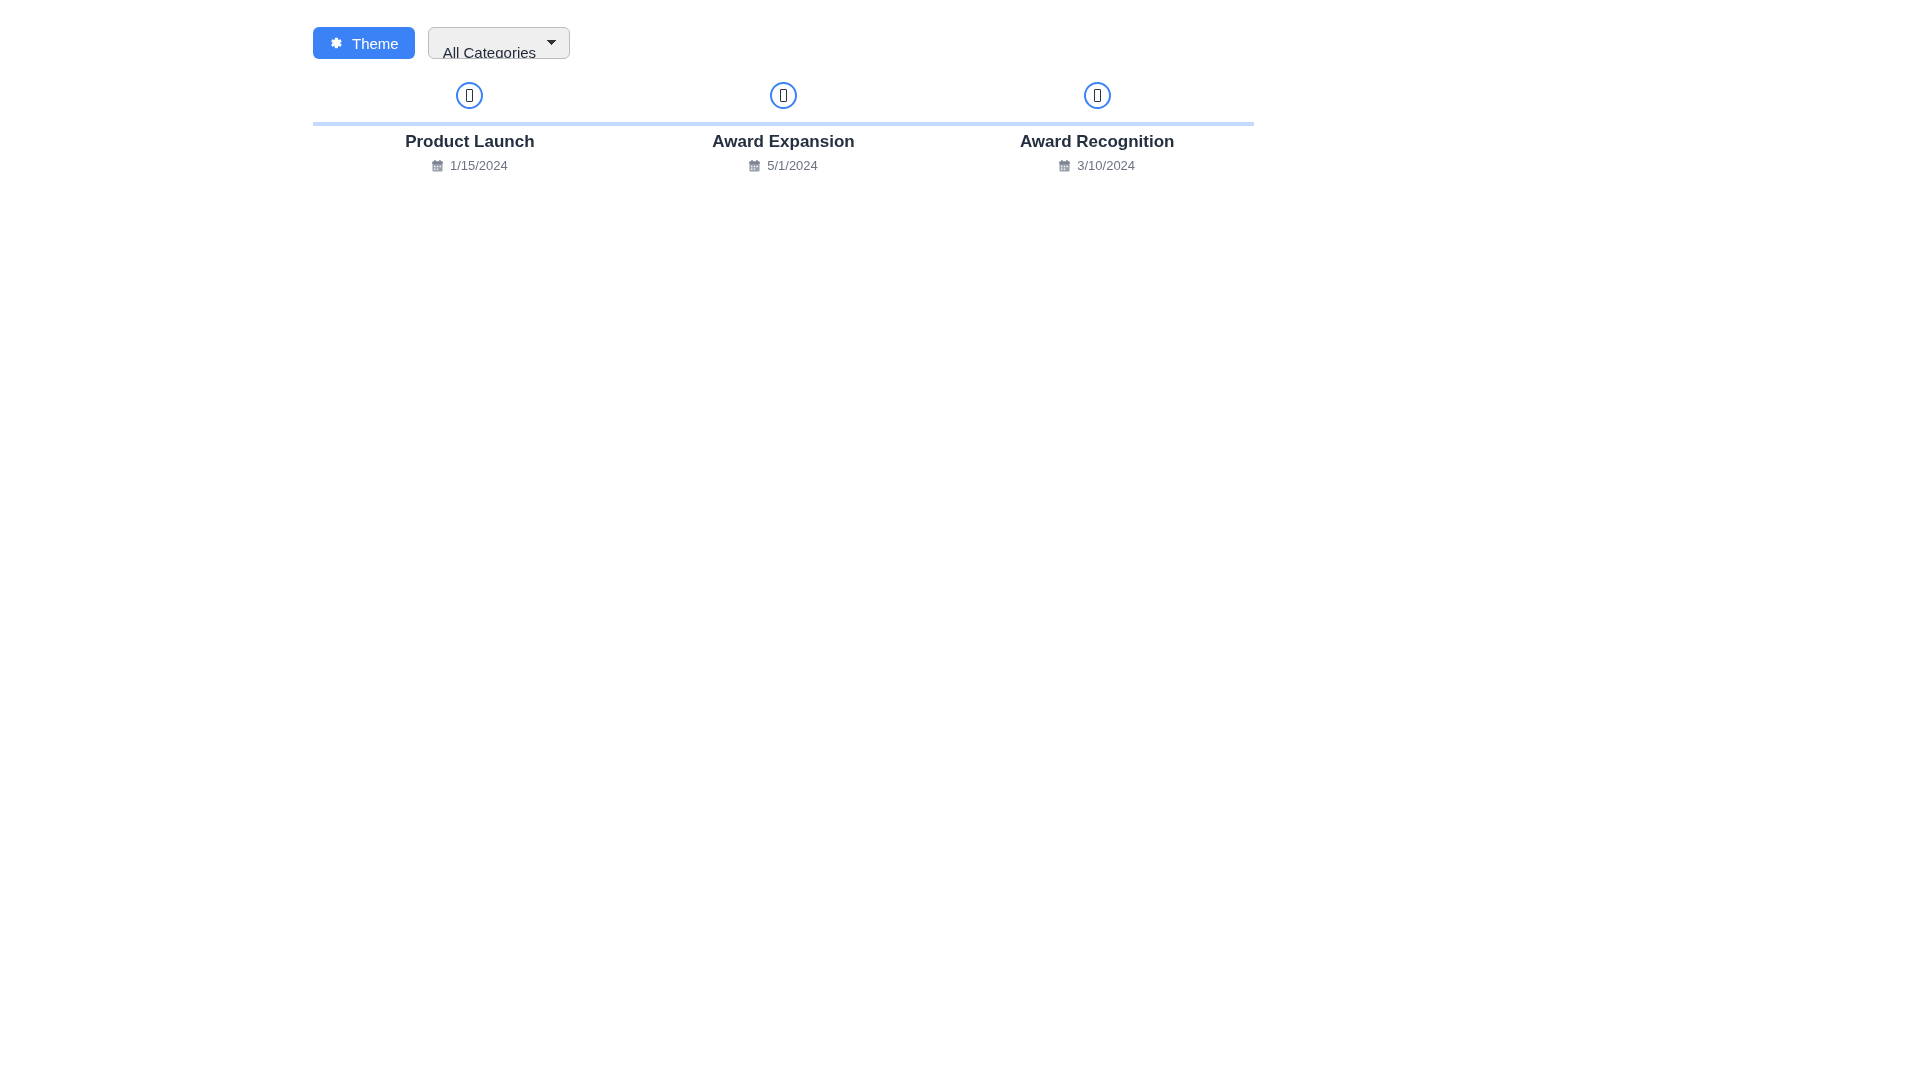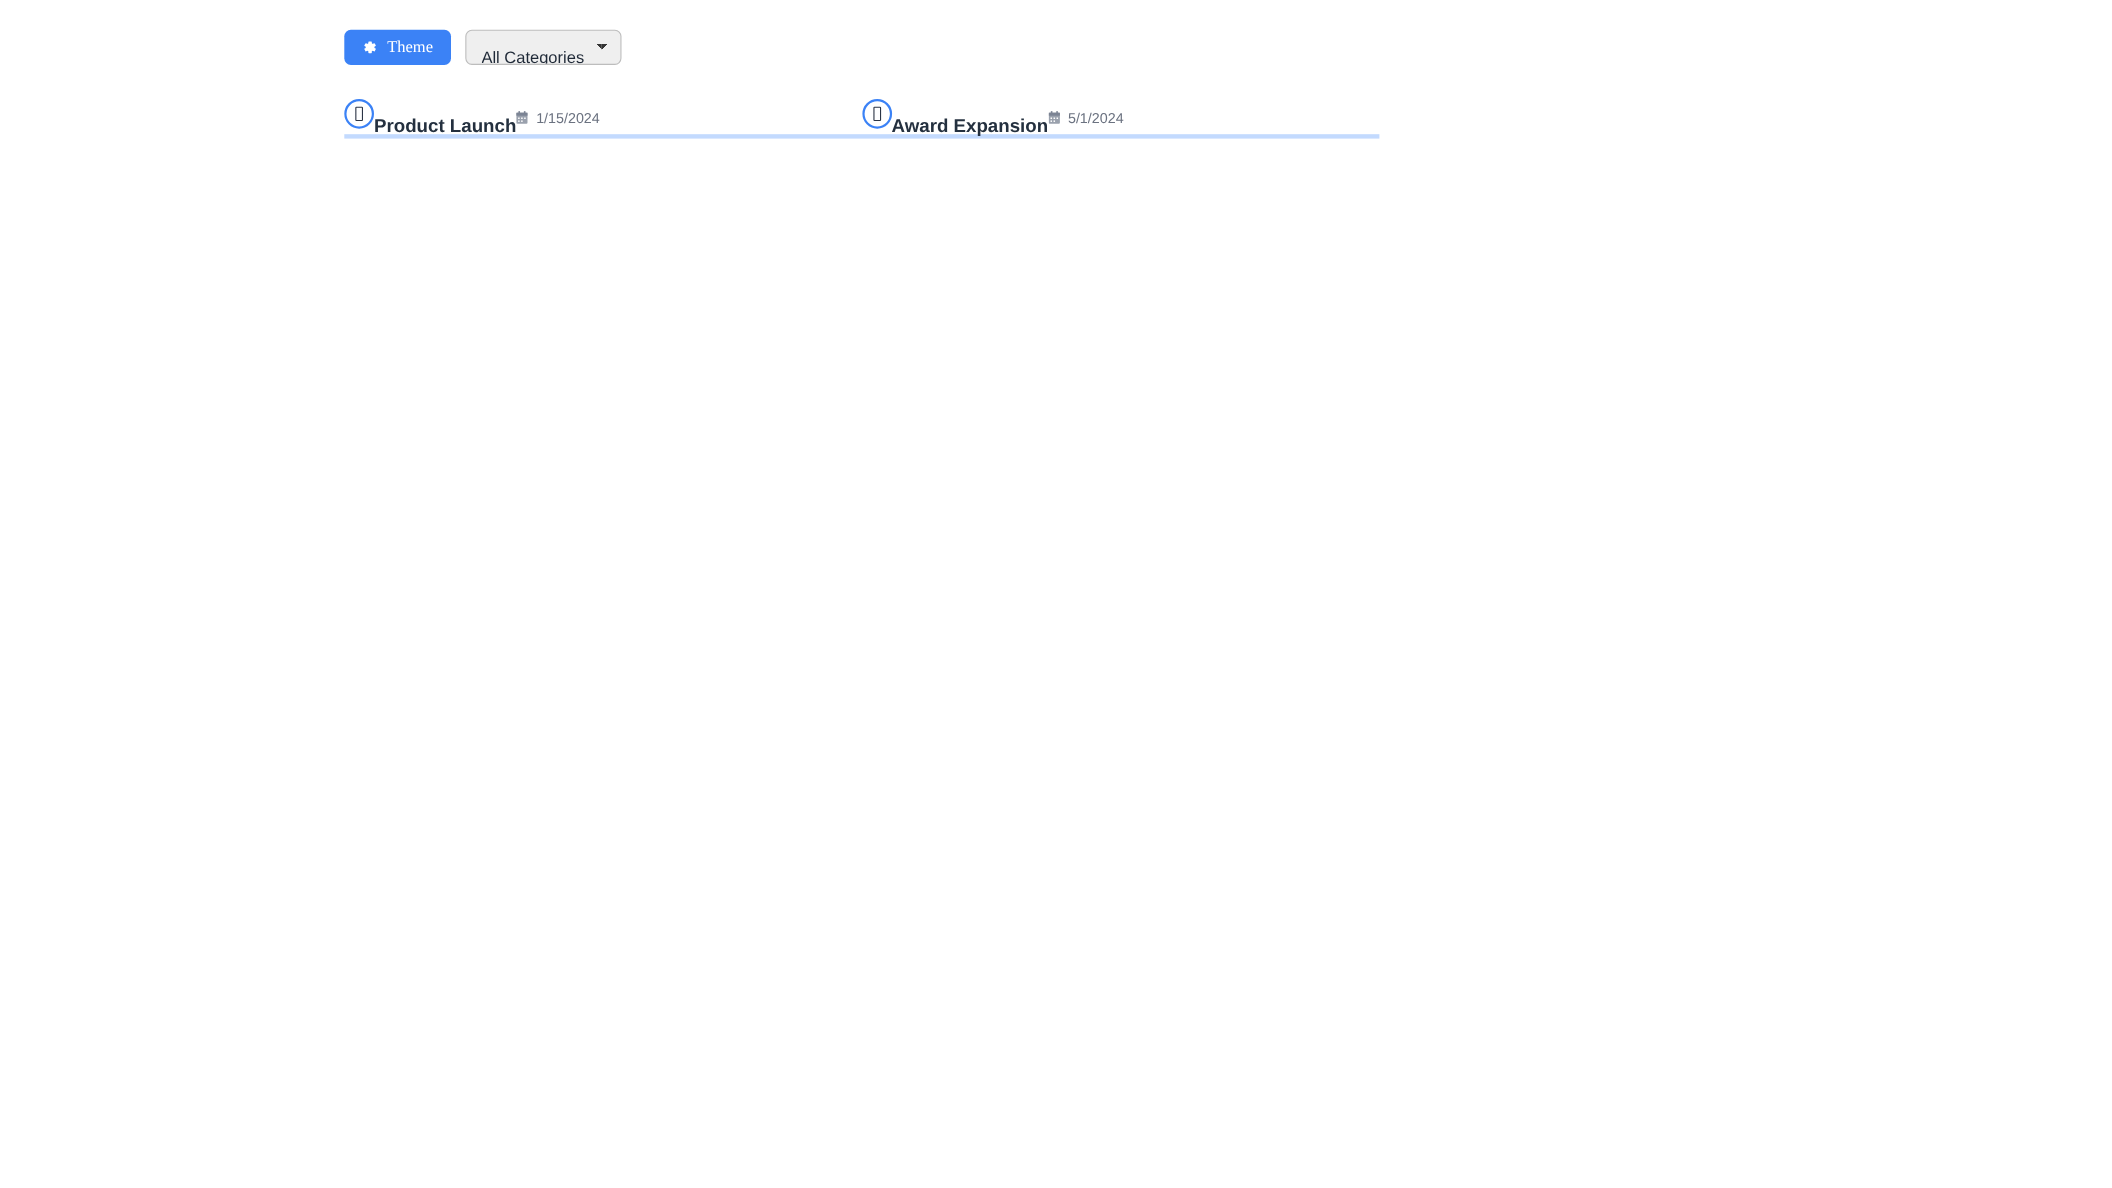--- a/index.html
+++ b/index.html
@@ -35,21 +35,21 @@
     display: inline-flex;
     align-items: center;
     gap: 9px;
     background: #3b82f6;
     color: #ffffff;
     border: none;
     border-radius: 6px;
     padding: 0 16px;
     height: 32px;
     font-size: 15px;
-    font-family: Liberation Serif, serif;
+    font-family: Liberation Sans, sans-serif;
     cursor: pointer;
     line-height: 1;
     white-space: nowrap;
   }
   .theme-btn .gear-icon {
     display: inline-block;
     width: 14px;
     height: 14px;
     flex: 0 0 14px;
     line-height: 0;
@@ -100,21 +100,21 @@
   .timeline-items {
     position: relative;
     display: flex;
     width: 941px;
   }
 
   .timeline-item {
     position: relative;
     flex: 1 1 0;
     display: flex;
-    flex-direction: row;
+    flex-direction: column;
     align-items: center;
     text-align: center;
   }
 
   .milestone-marker {
     position: relative;
     z-index: 2;
     width: 27px;
     height: 27px;
     border-radius: 50%;
@@ -234,17 +234,39 @@
               <rect x="5.2" y="6.3" width="1.5" height="1.5" fill="#ffffff"></rect>
               <rect x="8.2" y="6.3" width="1.5" height="1.5" fill="#ffffff"></rect>
               <rect x="2.2" y="9.2" width="1.5" height="1.5" fill="#ffffff"></rect>
               <rect x="5.2" y="9.2" width="1.5" height="1.5" fill="#ffffff"></rect>
             </svg>
           </span>
           <span class="milestone-date">5/1/2024</span>
         </div>
       </div>
 
+      <div class="timeline-item">
+        <div class="milestone-marker">
+          <span class="marker-glyph"></span>
+        </div>
+        <div class="milestone-title">Award Recognition</div>
+        <div class="milestone-date-row">
+          <span class="calendar-icon">
+            <svg viewBox="0 0 12 13" width="11" height="12" aria-hidden="true">
+              <rect x="0.5" y="1.5" width="11" height="11" rx="1" fill="#9aa1ad"></rect>
+              <rect x="0.5" y="1.5" width="11" height="3" fill="#7c8494"></rect>
+              <rect x="2.5" y="0" width="1.6" height="3" fill="#7c8494"></rect>
+              <rect x="7.9" y="0" width="1.6" height="3" fill="#7c8494"></rect>
+              <rect x="2.2" y="6.3" width="1.5" height="1.5" fill="#ffffff"></rect>
+              <rect x="5.2" y="6.3" width="1.5" height="1.5" fill="#ffffff"></rect>
+              <rect x="8.2" y="6.3" width="1.5" height="1.5" fill="#ffffff"></rect>
+              <rect x="2.2" y="9.2" width="1.5" height="1.5" fill="#ffffff"></rect>
+              <rect x="5.2" y="9.2" width="1.5" height="1.5" fill="#ffffff"></rect>
+            </svg>
+          </span>
+          <span class="milestone-date">3/10/2024</span>
+        </div>
+      </div>
 
     </div>
   </div>
 
 </div>
 
 </body></html>

